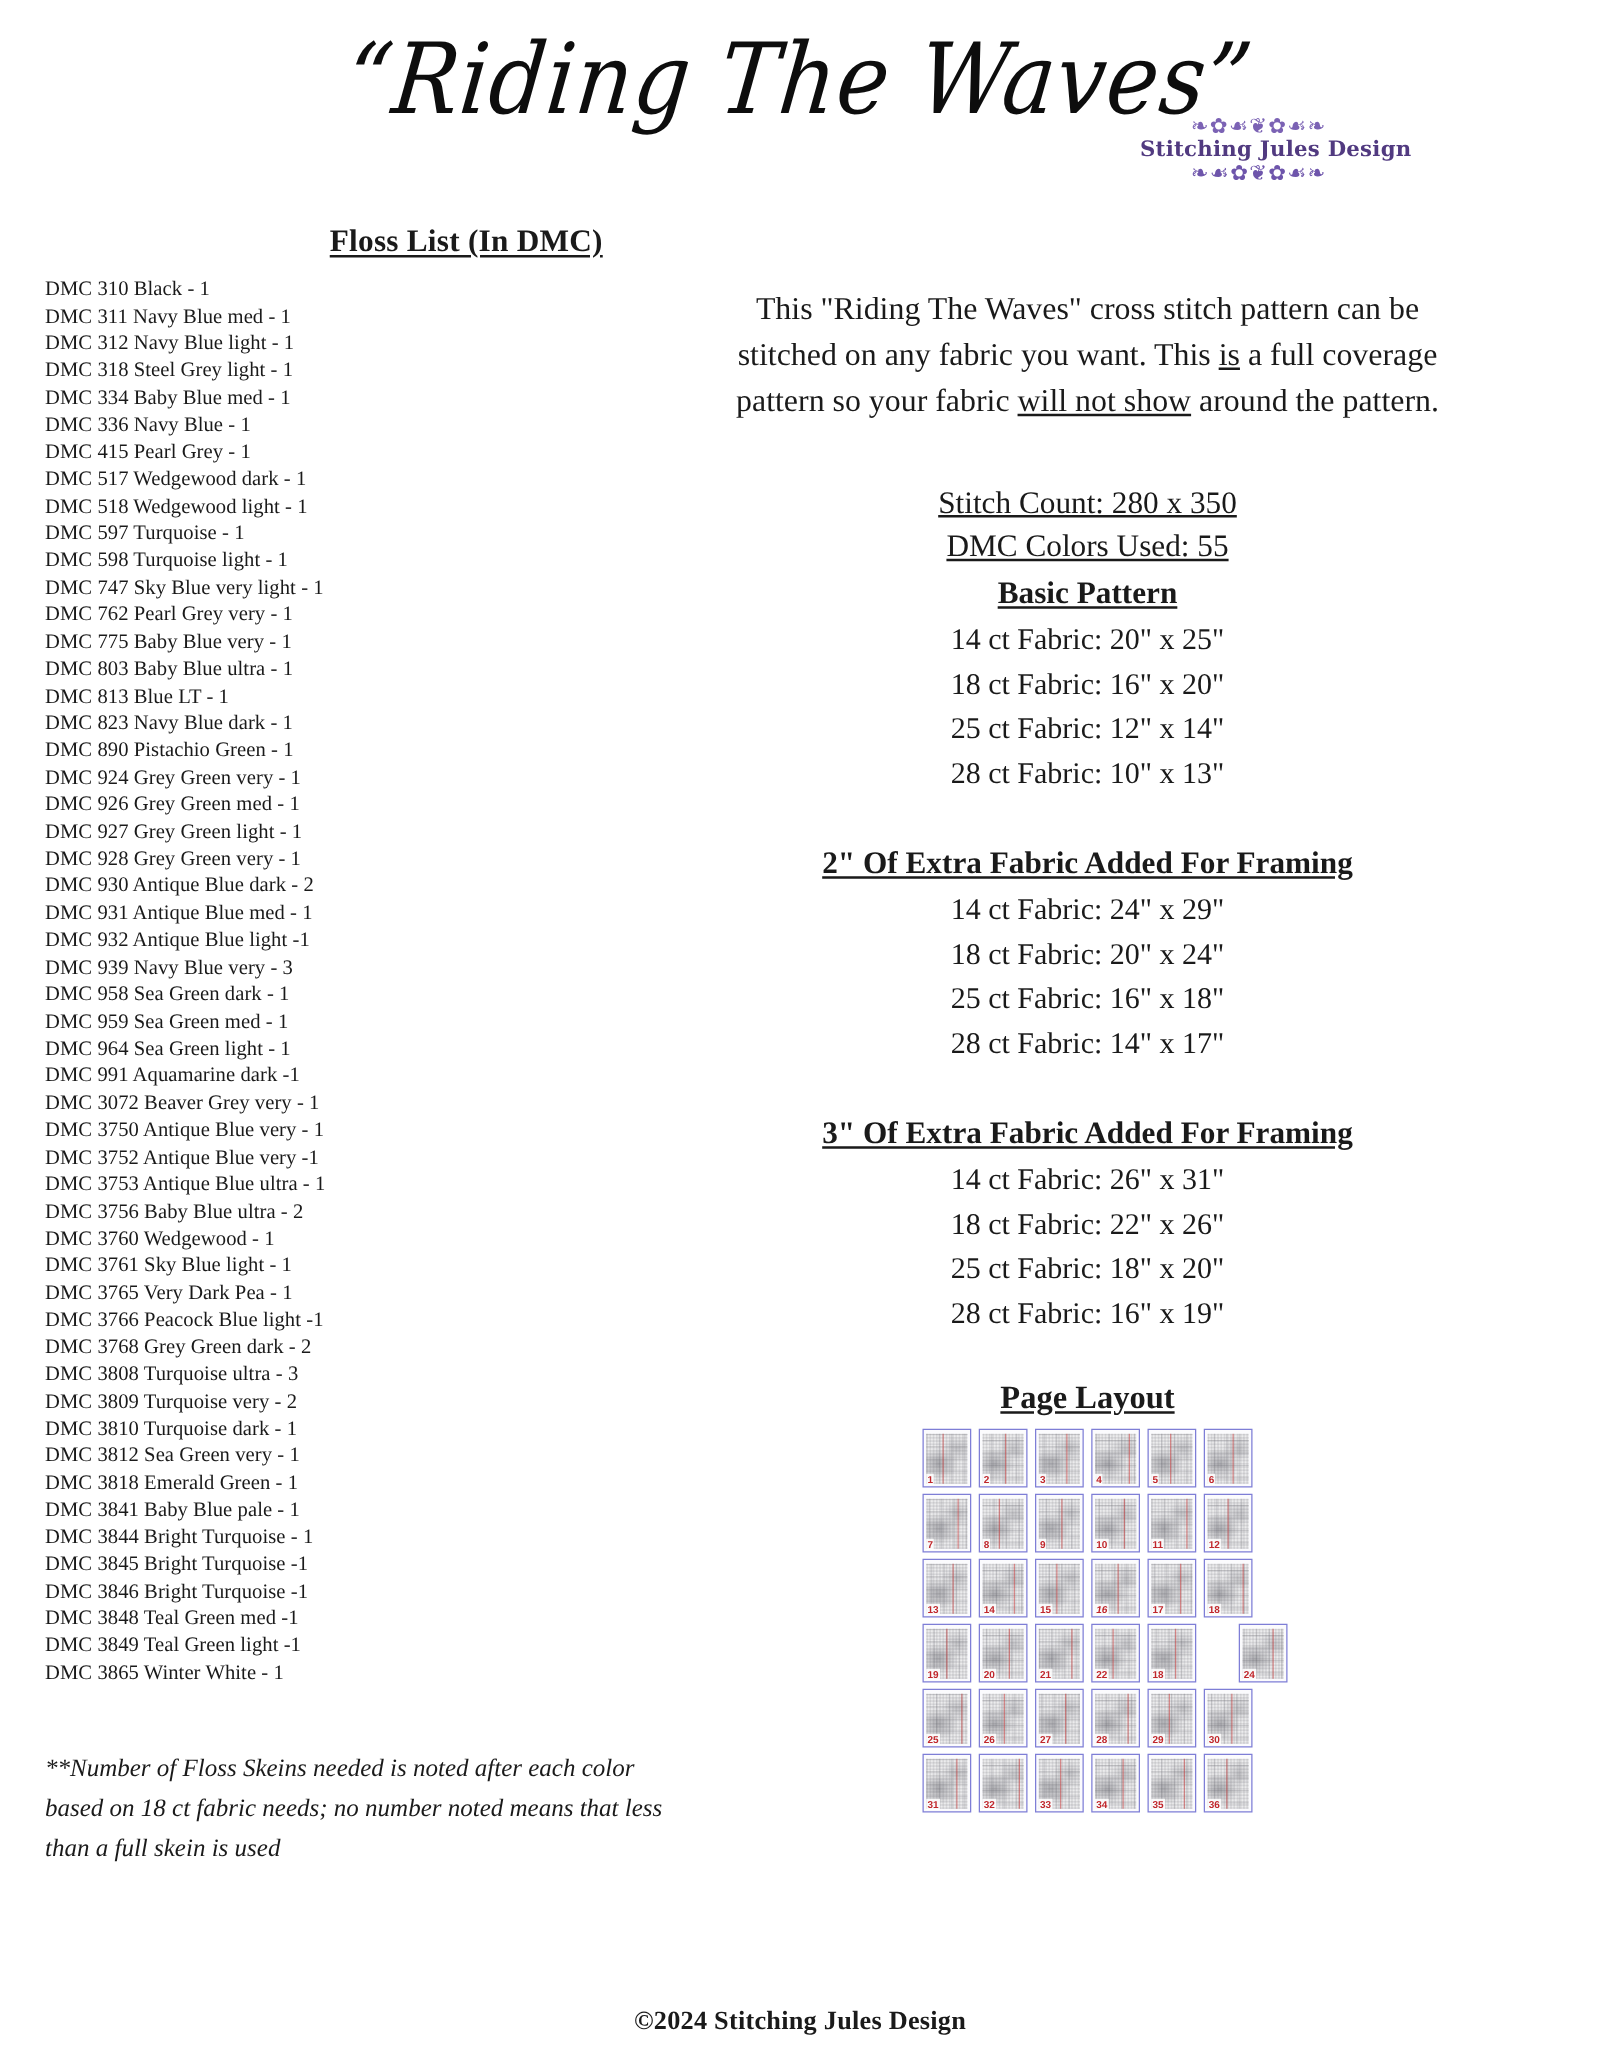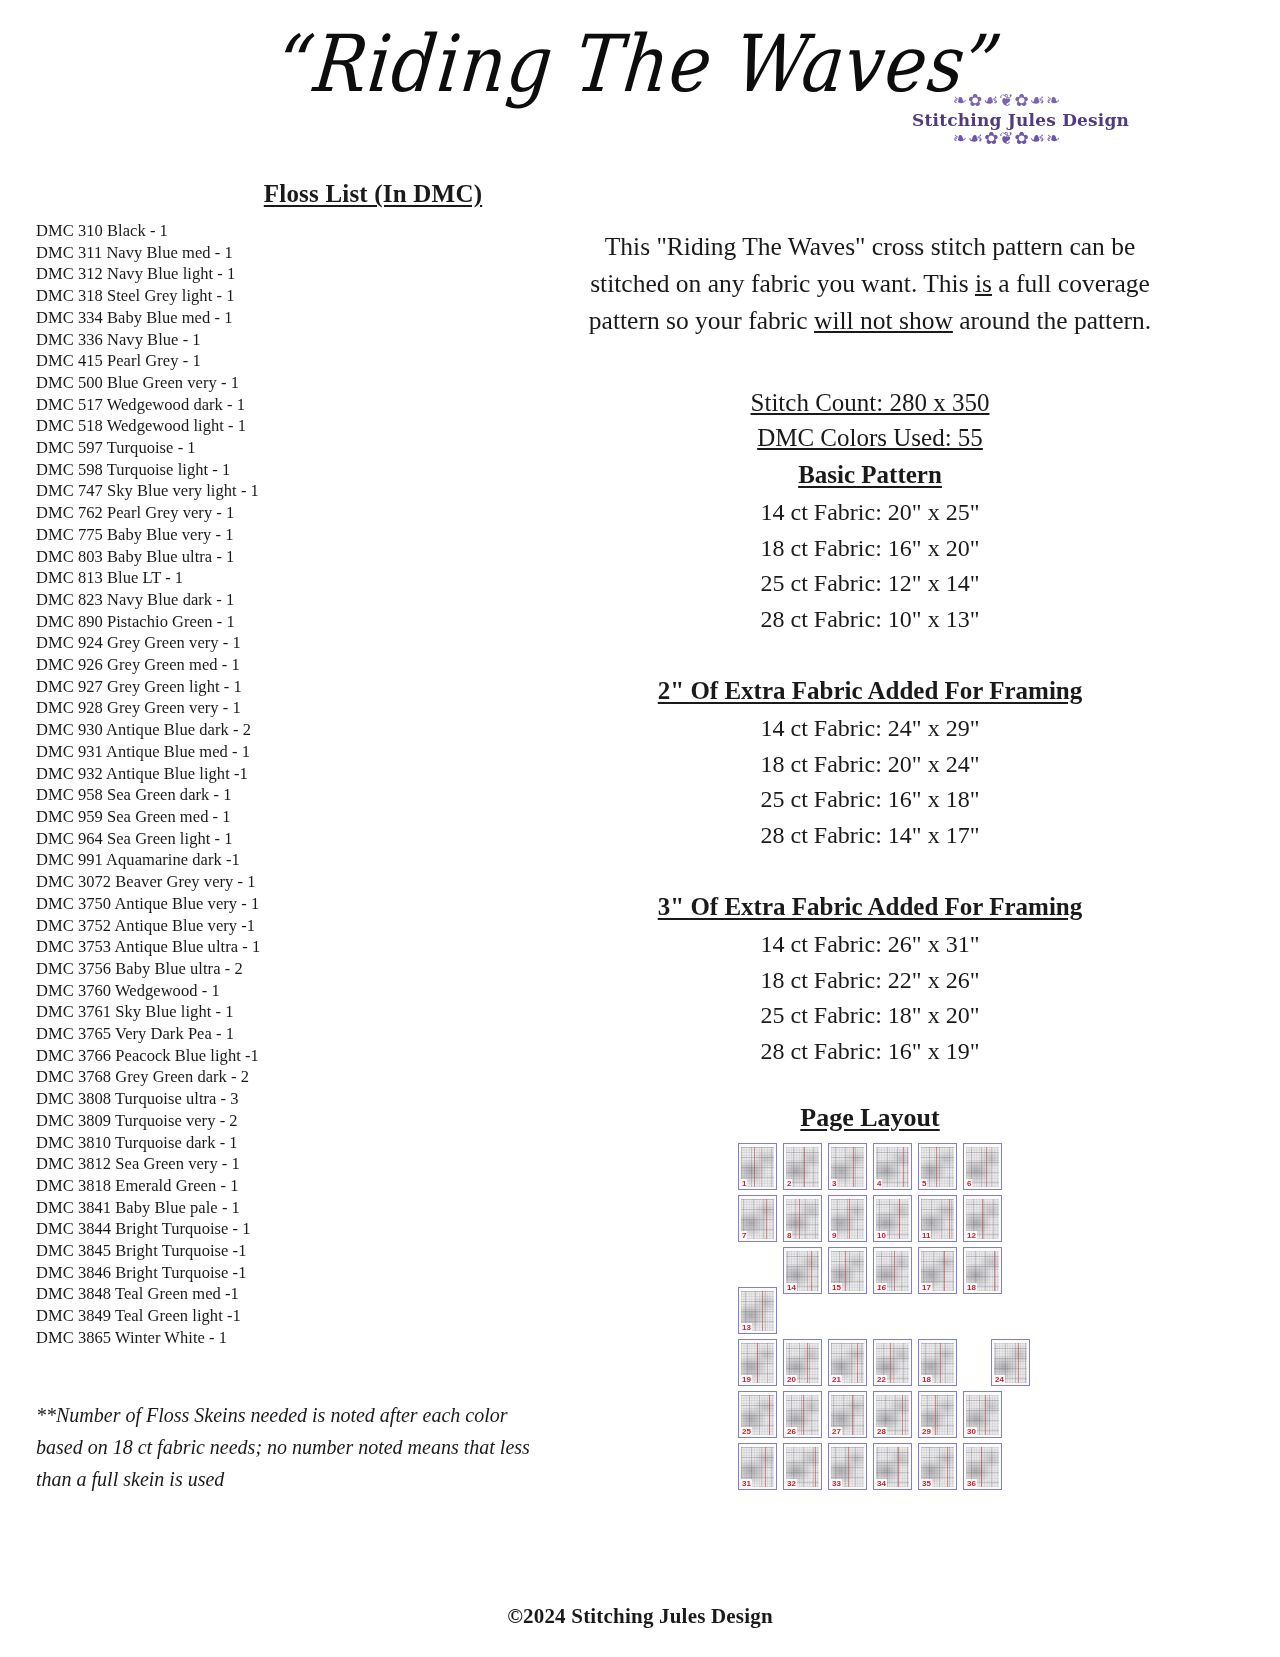--- a/index.html
+++ b/index.html
@@ -220,39 +220,39 @@
   <div class="left-col">
     <div class="floss-heading">Floss List (In DMC)</div>
     <ul class="floss-list" id="floss-list">
         <li>DMC 310 Black - 1</li>
         <li>DMC 311 Navy Blue med - 1</li>
         <li>DMC 312 Navy Blue light - 1</li>
         <li>DMC 318 Steel Grey light - 1</li>
         <li>DMC 334 Baby Blue med - 1</li>
         <li>DMC 336 Navy Blue - 1</li>
         <li>DMC 415 Pearl Grey - 1</li>
-        <li>DMC 500 Blue Green very - 1</li>
         <li>DMC 517 Wedgewood dark - 1</li>
         <li>DMC 518 Wedgewood light - 1</li>
         <li>DMC 597 Turquoise - 1</li>
         <li>DMC 598 Turquoise light - 1</li>
         <li>DMC 747 Sky Blue very light - 1</li>
         <li>DMC 762 Pearl Grey very - 1</li>
         <li>DMC 775 Baby Blue very - 1</li>
         <li>DMC 803 Baby Blue ultra - 1</li>
         <li>DMC 813 Blue LT - 1</li>
         <li>DMC 823 Navy Blue dark - 1</li>
         <li>DMC 890 Pistachio Green - 1</li>
         <li>DMC 924 Grey Green very - 1</li>
         <li>DMC 926 Grey Green med - 1</li>
         <li>DMC 927 Grey Green light - 1</li>
         <li>DMC 928 Grey Green very - 1</li>
         <li>DMC 930 Antique Blue dark - 2</li>
         <li>DMC 931 Antique Blue med - 1</li>
         <li>DMC 932 Antique Blue light -1</li>
+        <li>DMC 939 Navy Blue very - 3</li>
         <li>DMC 958 Sea Green dark - 1</li>
         <li>DMC 959 Sea Green med - 1</li>
         <li>DMC 964 Sea Green light - 1</li>
         <li>DMC 991 Aquamarine dark -1</li>
         <li>DMC 3072 Beaver Grey very - 1</li>
         <li>DMC 3750 Antique Blue very - 1</li>
         <li>DMC 3752 Antique Blue very -1</li>
         <li>DMC 3753 Antique Blue ultra - 1</li>
         <li>DMC 3756 Baby Blue ultra - 2</li>
         <li>DMC 3760 Wedgewood - 1</li>
@@ -374,21 +374,21 @@
           <div class="page-thumb" style="border-color: rgb(126, 126, 214);">
             <div class="thumb-chart" style="background-position: 0px 0px, 0px 0px, 0px 0px, 0px 0px;"></div>
             <div class="thumb-redline" style="left: 80%;"></div>
             <span class="thumb-num" style="color: rgb(192, 38, 43);">11</span>
           </div>
           <div class="page-thumb" style="border-color: rgb(126, 126, 214); text-decoration: underline;">
             <div class="thumb-chart" style="background-position: 7px 5px, 7px 5px, 0px 0px, 0px 0px;"></div>
             <div class="thumb-redline" style="left: 48%;"></div>
             <span class="thumb-num" style="color: rgb(192, 38, 43);">12</span>
           </div>
-          <div class="page-thumb" style="border-color: rgb(126, 126, 214); margin-top: 40px;">
+          <div class="page-thumb" style="border-color: rgb(126, 126, 214);">
             <div class="thumb-chart" style="background-position: 4px 0px, 4px 0px, 0px 0px, 0px 0px;"></div>
             <div class="thumb-redline" style="left: 61%;"></div>
             <span class="thumb-num" style="color: rgb(192, 38, 43);">13</span>
           </div>
           <div class="page-thumb" style="border-color: rgb(126, 126, 214);">
             <div class="thumb-chart" style="background-position: 1px 5px, 1px 5px, 0px 0px, 0px 0px;"></div>
             <div class="thumb-redline" style="left: 74%;"></div>
             <span class="thumb-num" style="color: rgb(192, 38, 43);">14</span>
           </div>
           <div class="page-thumb" style="border-color: rgb(126, 126, 214);">

